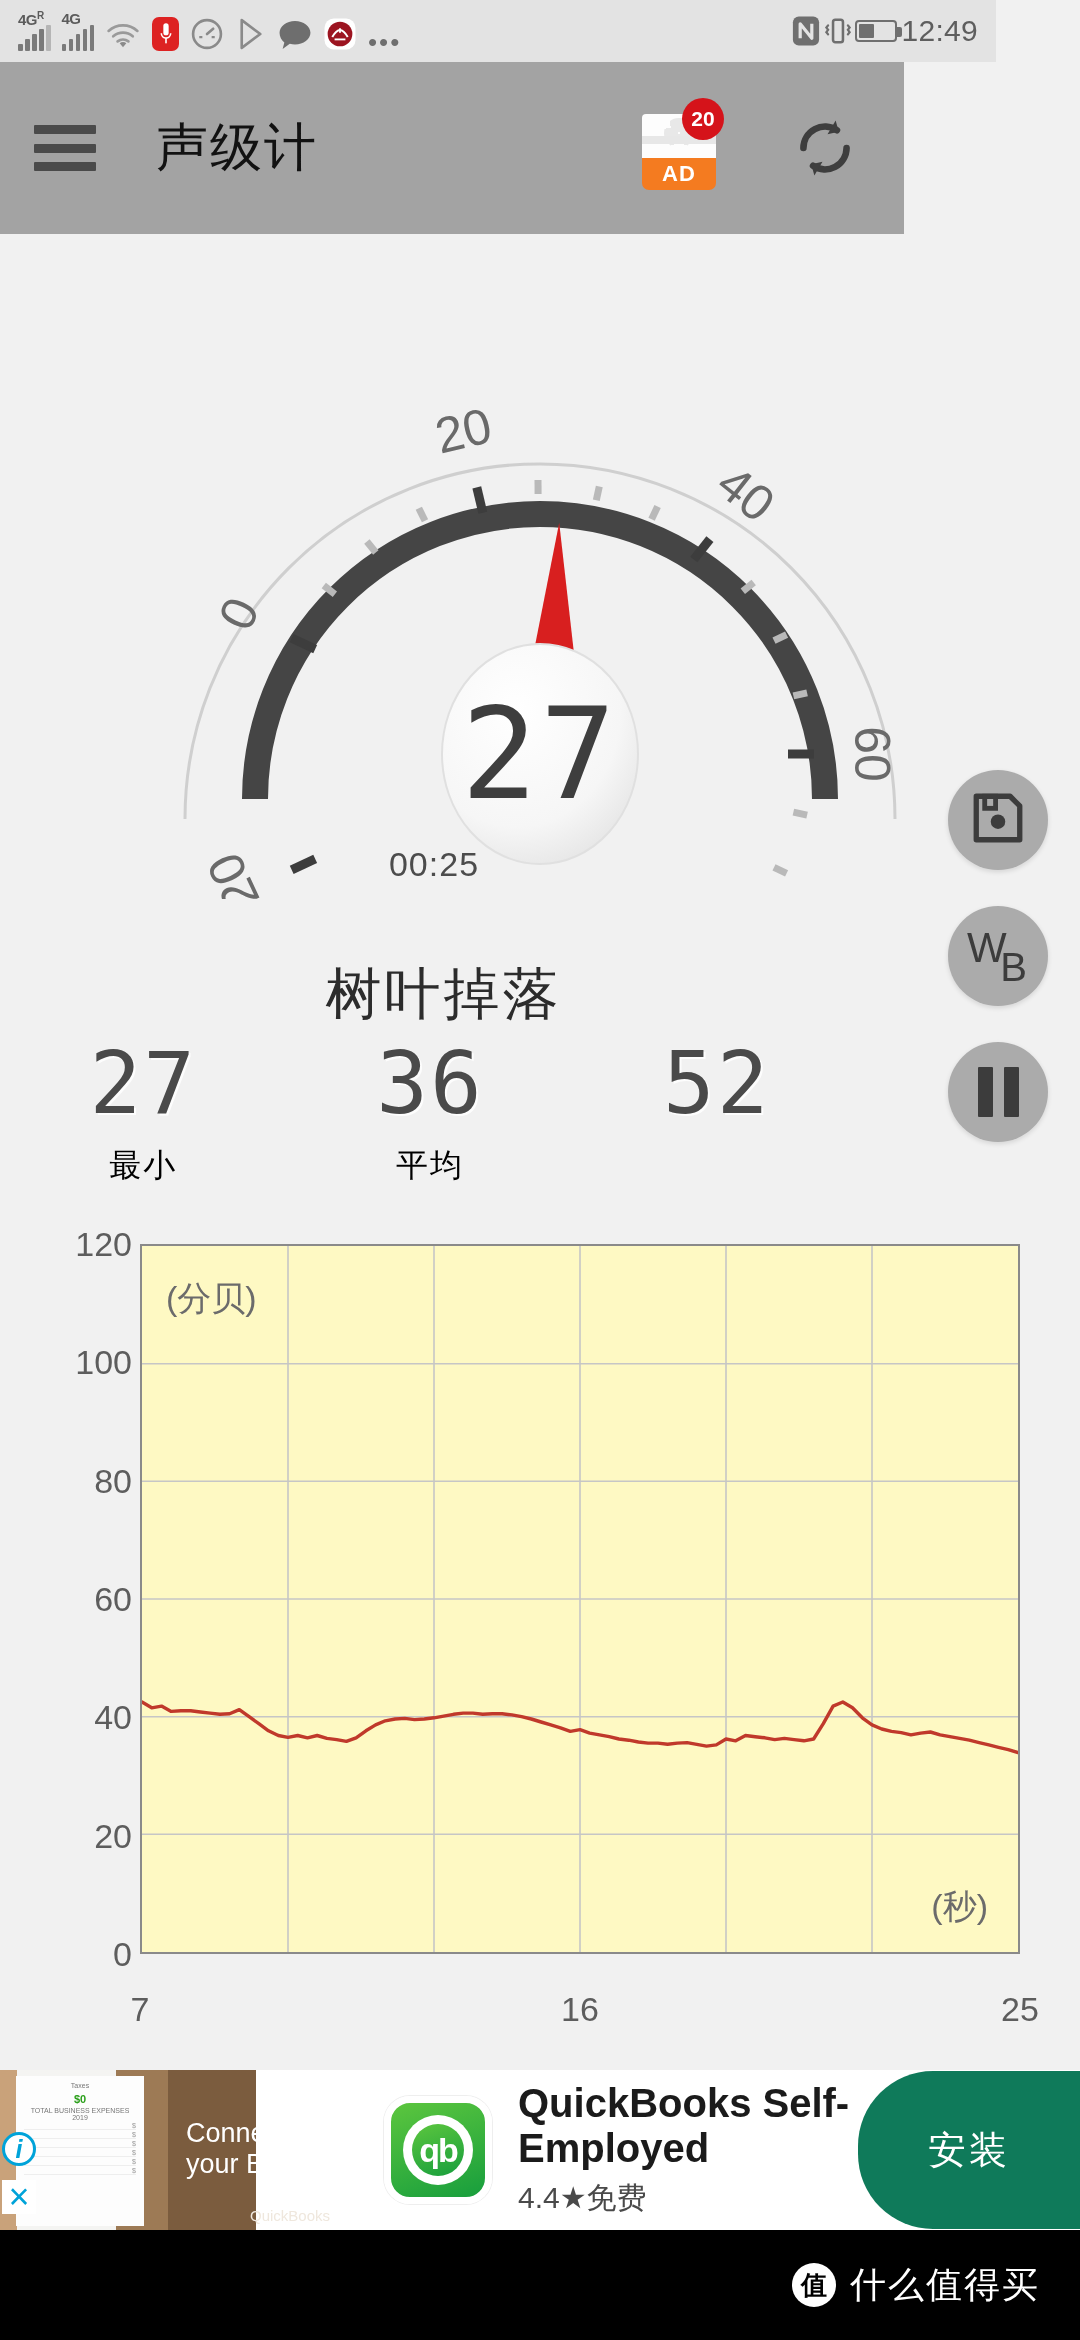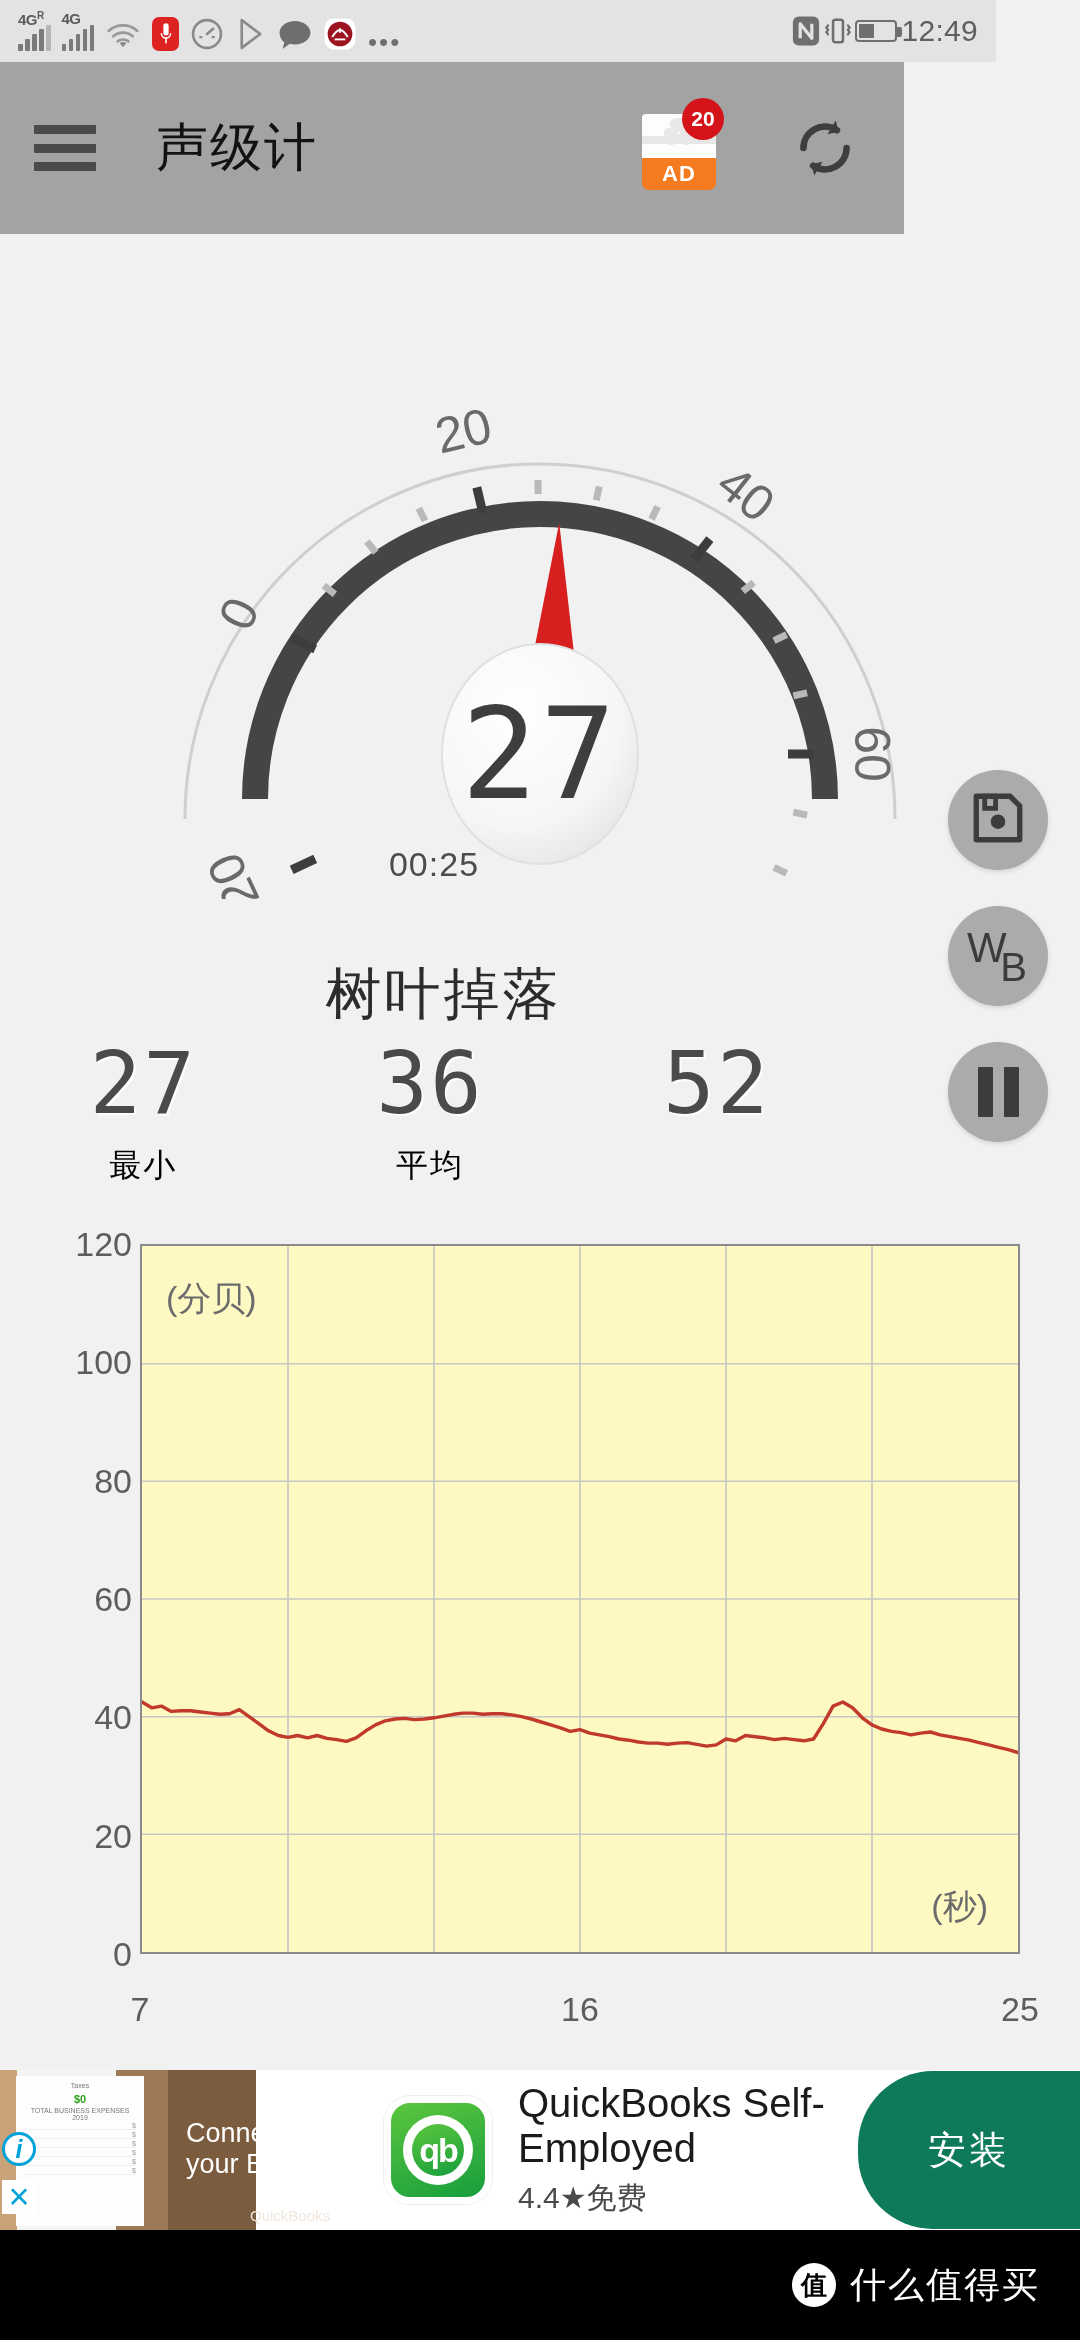--- a/index.html
+++ b/index.html
@@ -136,21 +136,21 @@
   .qblogo { width:108px; height:108px; border-radius:26px; flex:none;
             background:linear-gradient(160deg,#5cc63e,#179e3d);
             display:flex; align-items:center; justify-content:center; border:7px solid #fff;
             box-shadow:0 0 0 1px #eee; }
   .qblogo .ring { width:70px; height:70px; border-radius:50%; background:#fff;
             display:flex; align-items:center; justify-content:center; }
   .qblogo .ring i { width:52px; height:52px; border-radius:50%;
             background:linear-gradient(160deg,#5cc63e,#179e3d); color:#fff; font-size:34px;
             font-weight:700; font-style:normal; display:flex; align-items:center;
             justify-content:center; letter-spacing:-2px; }
-  .adtitle { font-size:40px; font-weight:400; color:#1b1b1b; line-height:1.12; }
+  .adtitle { font-size:40px; font-weight:700; color:#1b1b1b; line-height:1.12; }
   .adsub { font-size:30px; color:#4a4a4a; margin-top:8px; }
   .installbtn { margin-right:0; width:222px; height:158px; background:#0f7a5a;
         border-radius:75px 0 0 75px; color:#fff; font-size:38px;
         display:flex; align-items:center; justify-content:center; flex:none;
         letter-spacing:3px; }
 
   
   .footer { position:absolute; left:0; bottom:0; width:1080px; height:110px;
             background:#000; display:flex; align-items:center; justify-content:flex-end;
             padding-right:40px; gap:14px; }

